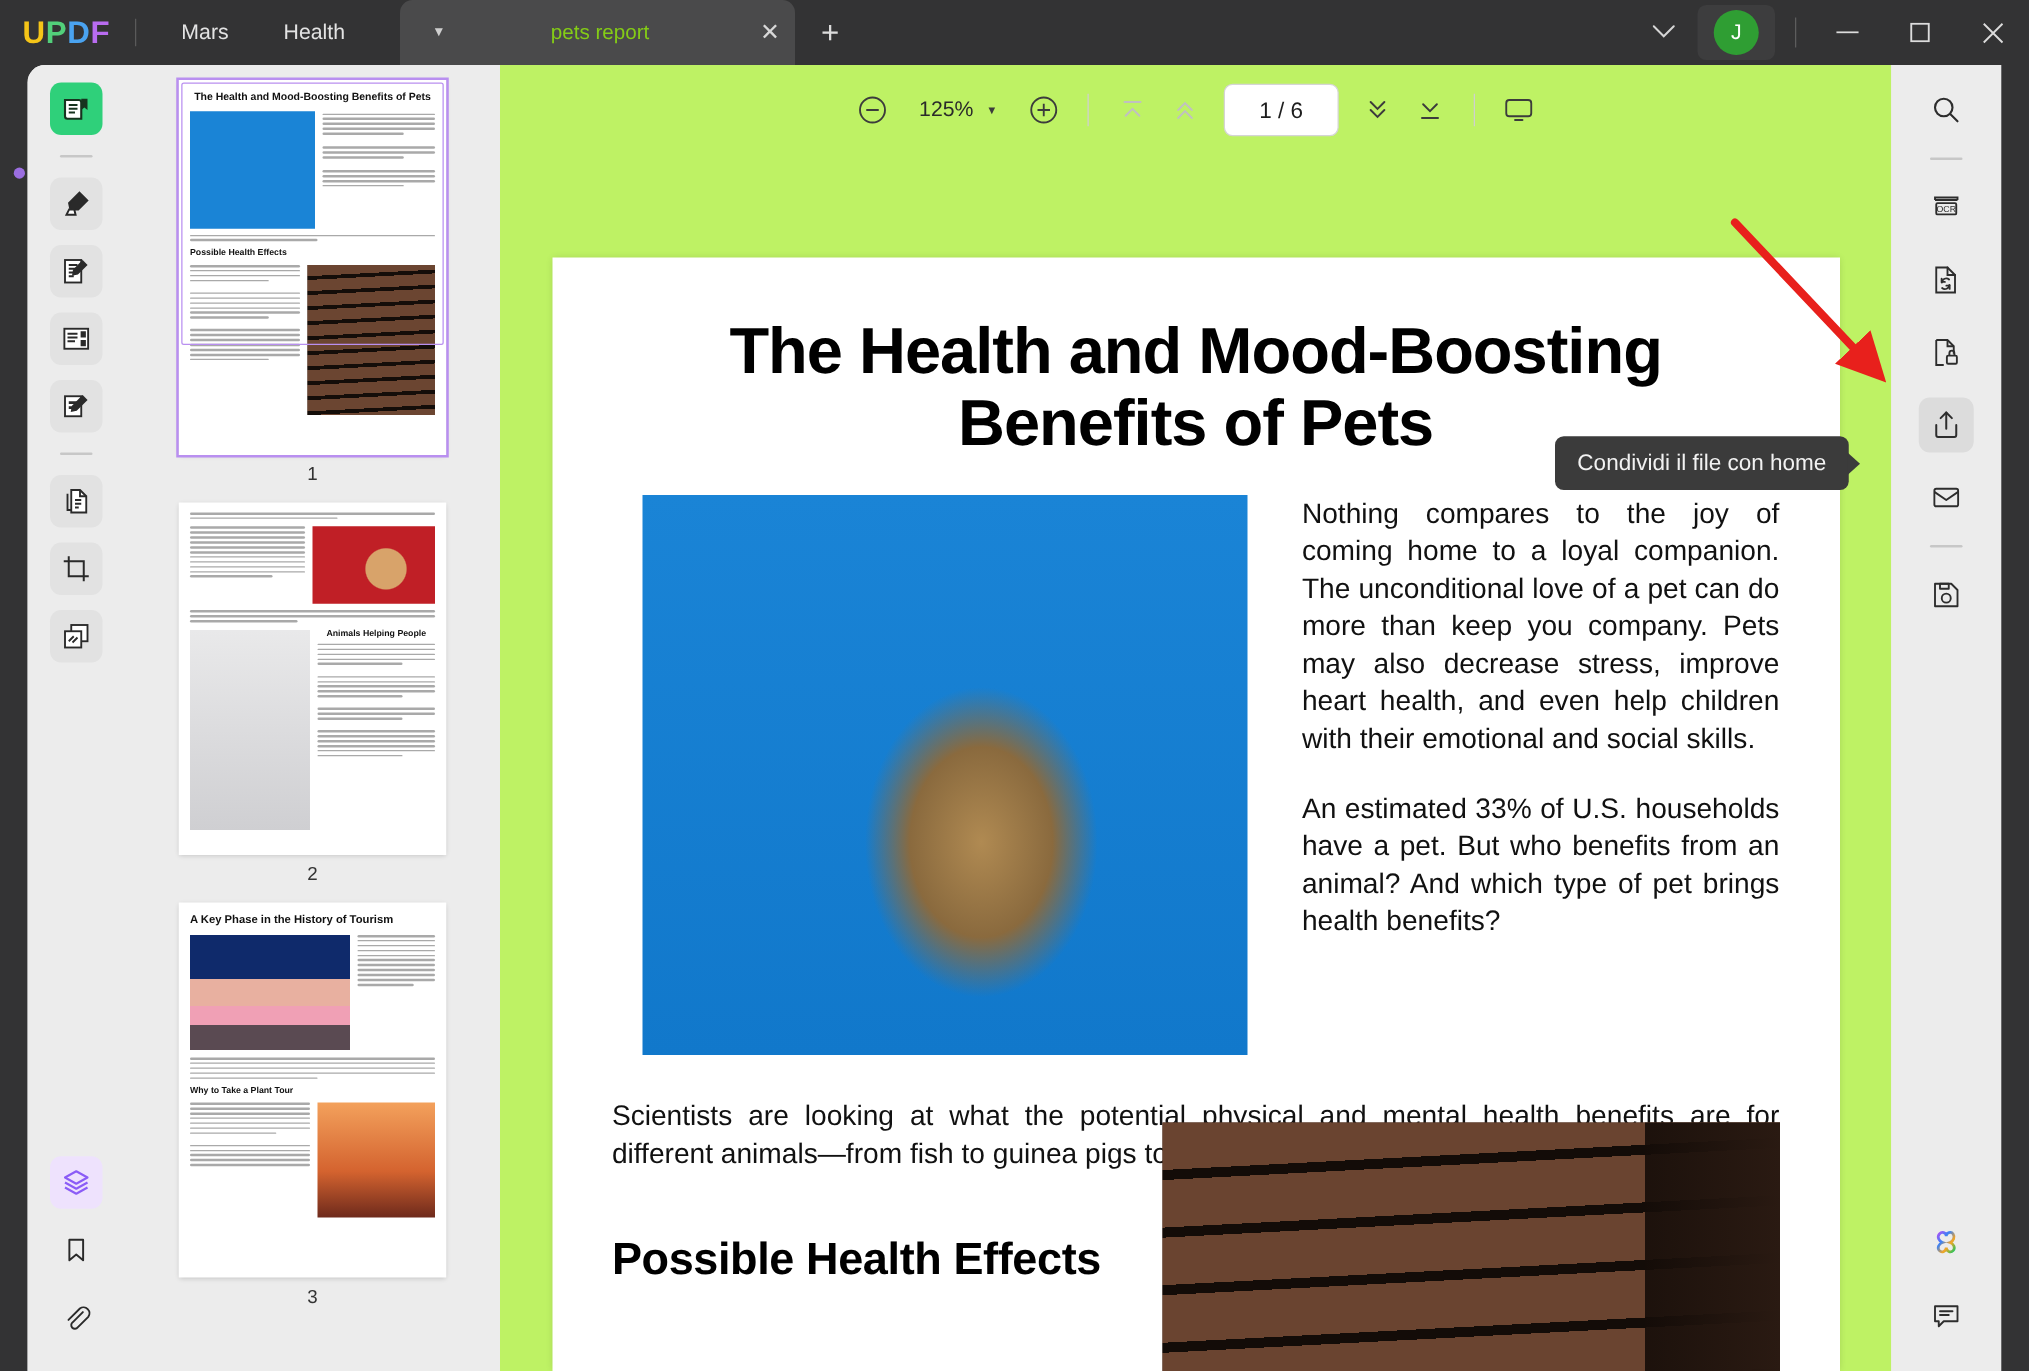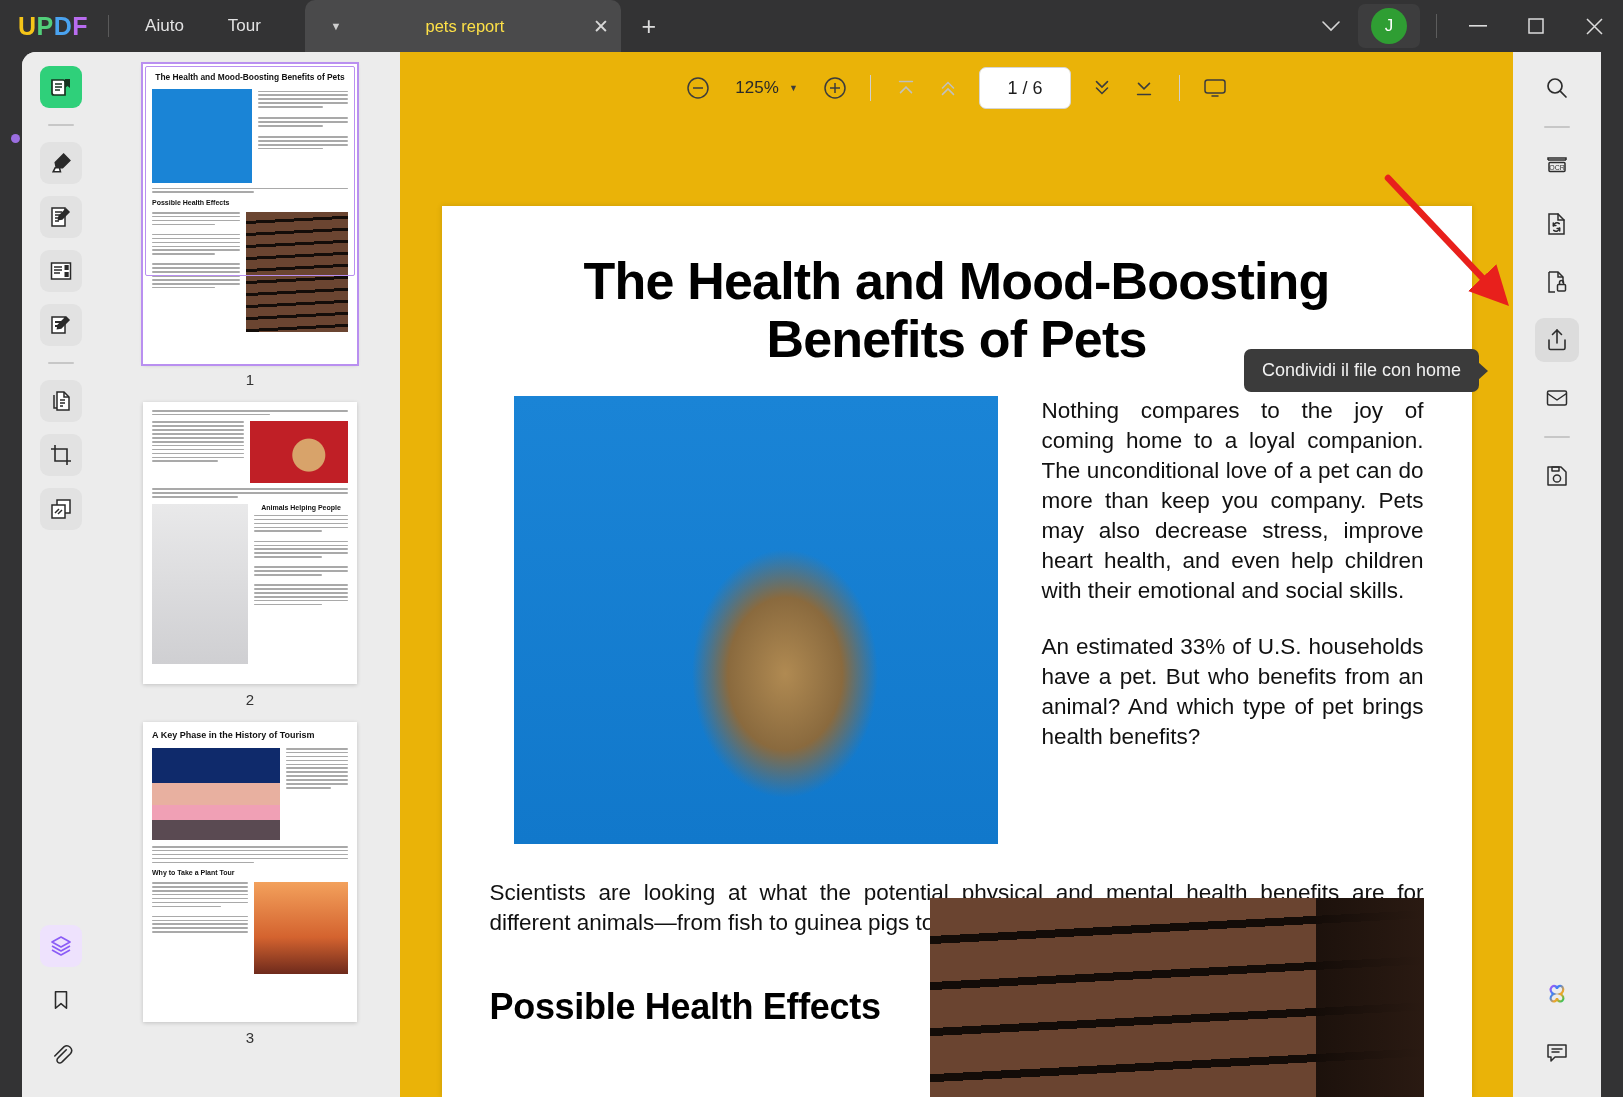--- a/index.html
+++ b/index.html
@@ -34,21 +34,21 @@
     margin-left: 22px;
     width: 316px; height: 52px;
     background: #4a4a4b;
     border-radius: 10px 10px 0 0;
     display:flex; align-items:center; position:relative;
   }
   .tab-caret {
     width:26px; margin-left:18px; color:#cfcfcf; font-size:11px; text-align:center;
   }
   .tab-title {
-    flex:1; text-align:center; color:#fde047; font-size:16.5px;
+    flex:1; text-align:center; color:#84cc16; font-size:16.5px;
     white-space:nowrap; overflow:hidden; text-overflow:ellipsis; padding:0 6px;
   }
   .tab-close { width:40px; text-align:center; color:#d8d8d8; font-size:19px; }
   .new-tab {
     width:44px; text-align:center; color:#dcdcdc; font-size:25px; font-weight:300;
     margin-left:6px;
   }
 
   .tb-right { margin-left:auto; display:flex; align-items:center; height:52px; }
   .tb-chevron { width:46px; text-align:center; color:#d6d6d6; font-size:15px; }
@@ -122,21 +122,21 @@
   .t-lines div.short { width:72%; }
   .t-h2 { font-size:7px; font-weight:700; color:#111; margin:6px 0 4px; }
   .t-sel-box {
     position:absolute; left:2px; top:2px; right:2px; height:210px;
     border:1.6px solid #b98ff0; border-radius:2px; pointer-events:none;
   }
 
   
   .viewer {
     position:absolute; left:378px; top:0; right:88px; height:1045px;
-    background:#eab308;
+    background:#bef264;
   }
   .toolbar {
     position:absolute; top:0; left:0; right:0; height:72px;
     display:flex; align-items:center; justify-content:center; gap:0;
   }
   .tool-icon {
     width:42px; height:42px; border-radius:8px; display:flex;
     align-items:center; justify-content:center; color:#3c3c3c;
   }
   .tool-icon.disabled { color:#c0c0c0; }
@@ -232,22 +232,22 @@
 <body>
 
 <div class="titlebar">
   <div class="logo">
     <span>U</span>
     <span>P</span>
     <span>D</span>
     <span>F</span>
   </div>
   <div class="tb-sep"></div>
-  <div class="menu-item">Aiuto</div>
-  <div class="menu-item">Tour</div>
+  <div class="menu-item">Mars</div>
+  <div class="menu-item">Health</div>
 
   <div class="tab">
     <div class="tab-caret">▼</div>
     <div class="tab-title">pets report</div>
     <div class="tab-close">✕</div>
   </div>
   <div class="new-tab">+</div>
 
   <div class="tb-right">
     <div class="tb-chevron">

